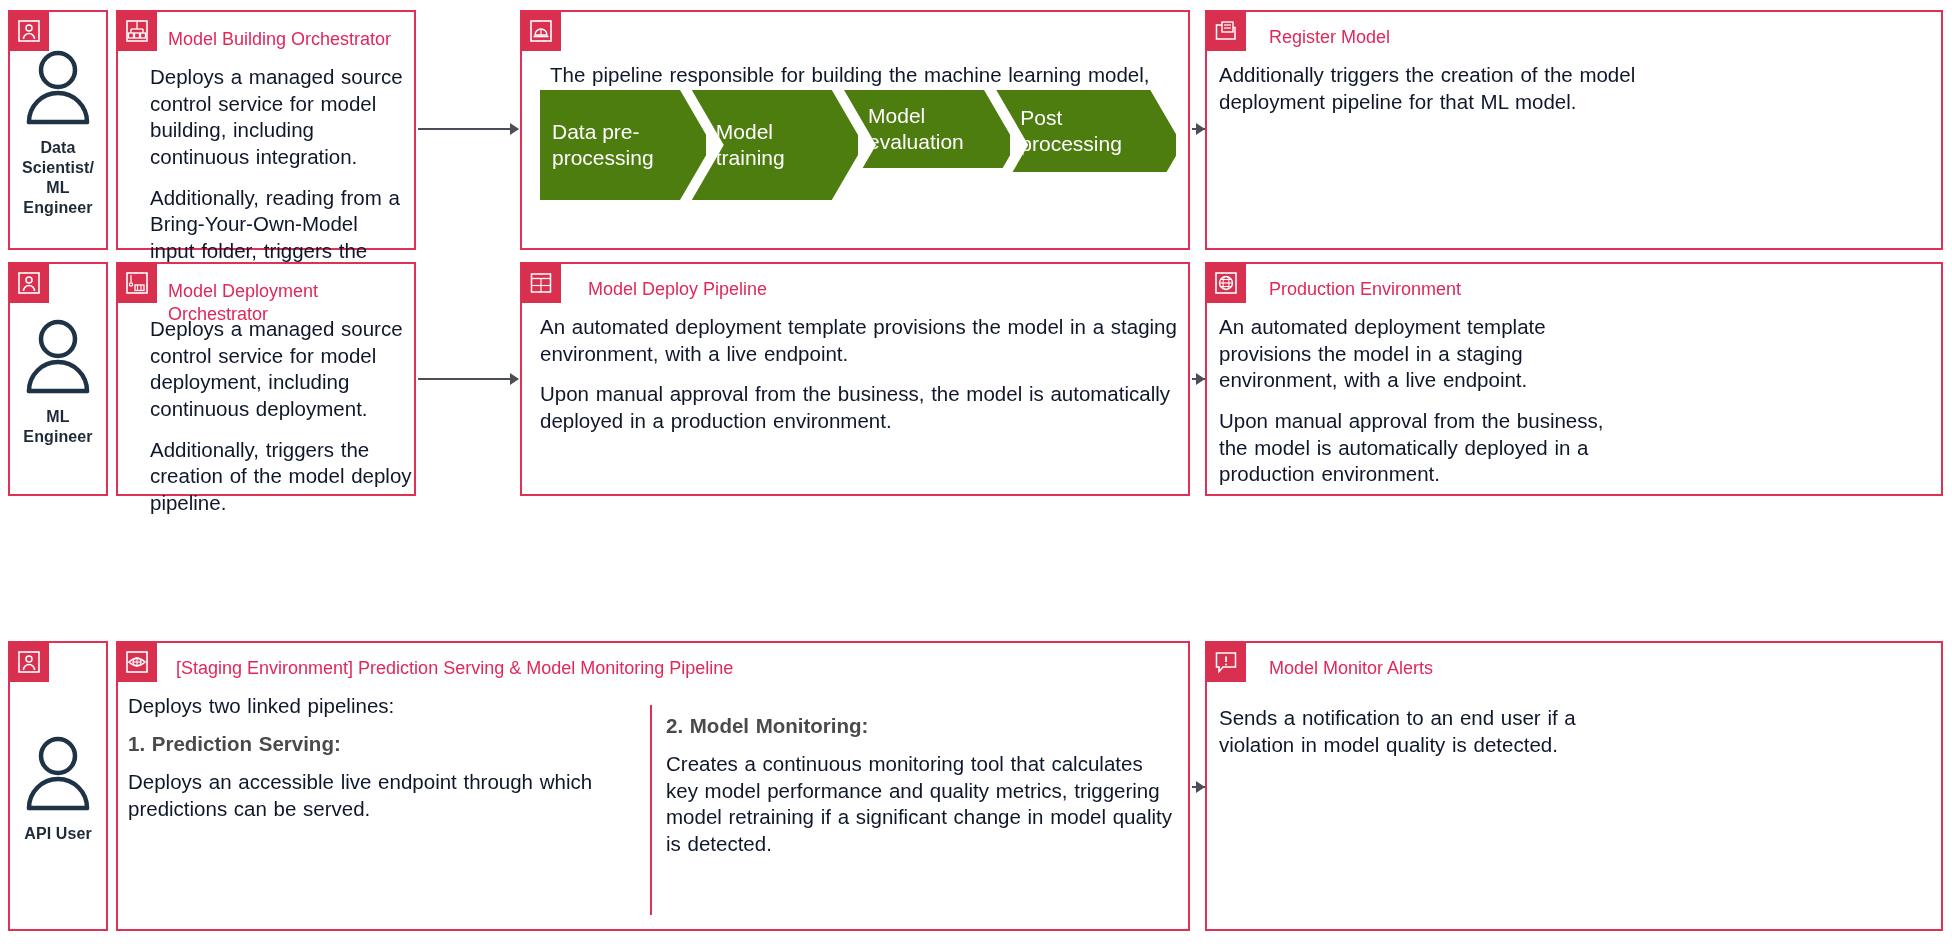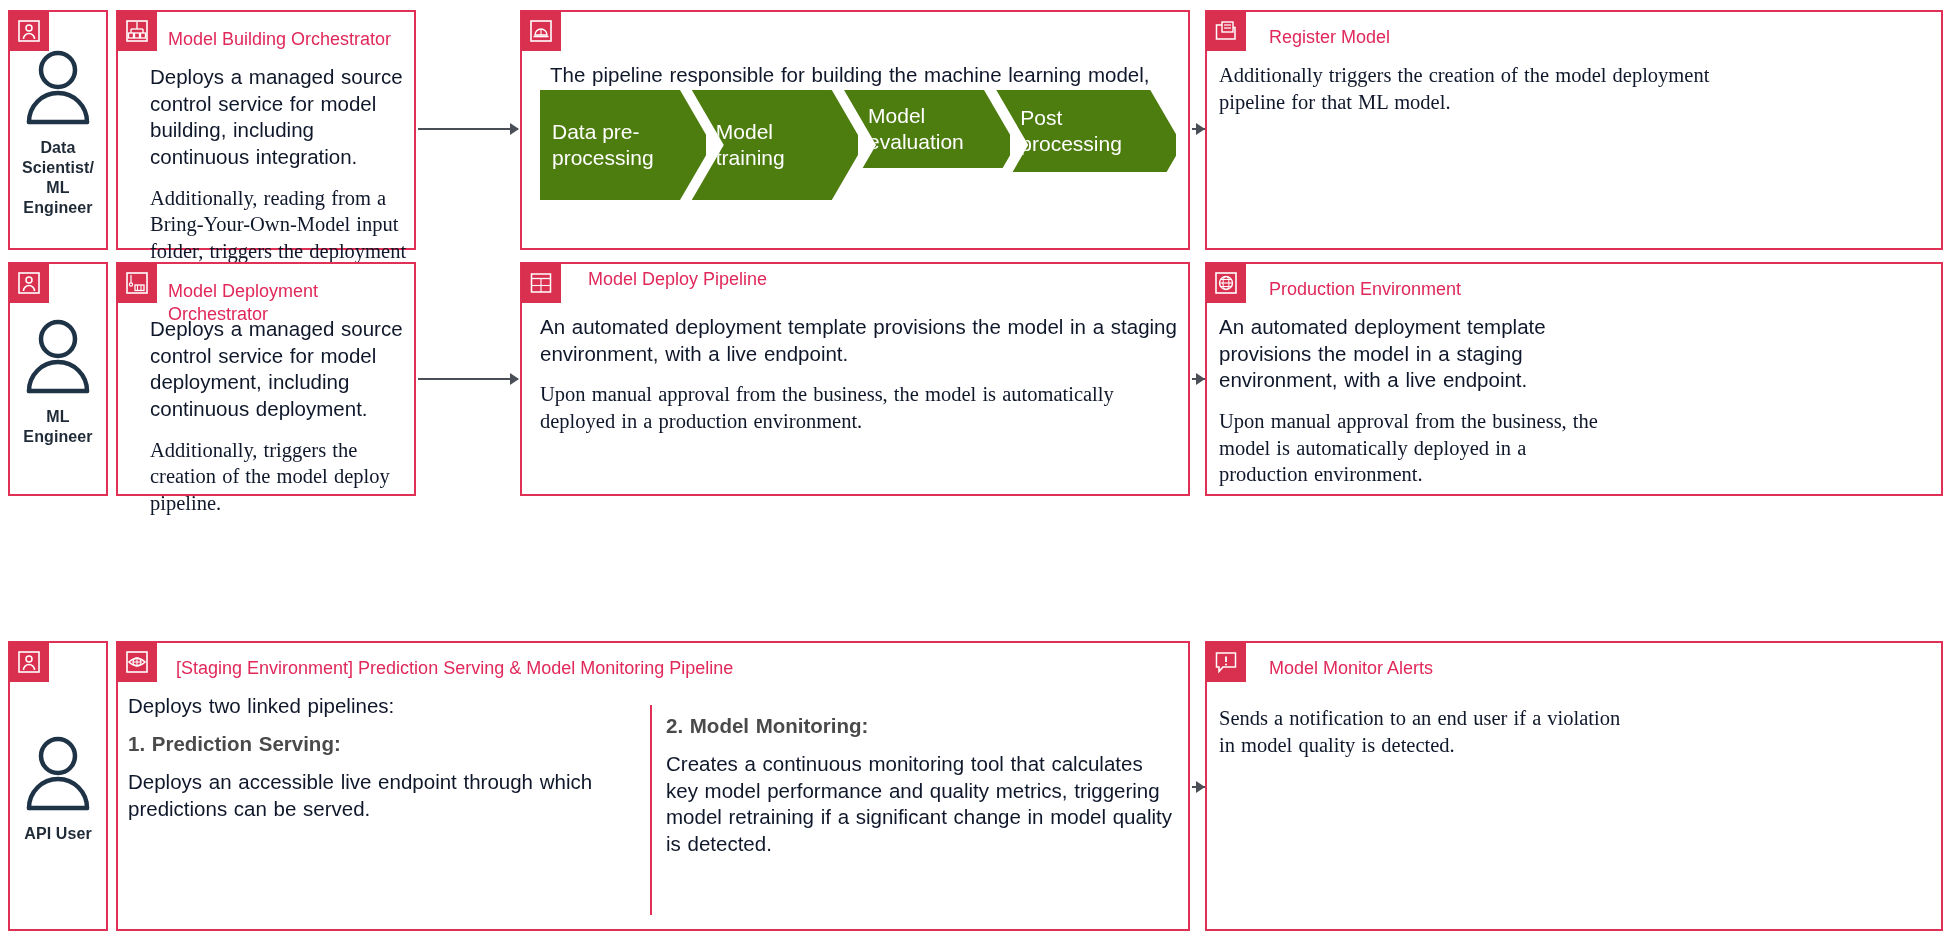--- a/index.html
+++ b/index.html
@@ -43,21 +43,21 @@
     position:absolute;
     color:#E0285A;font-weight:normal;font-size:18px;
     line-height:1.3;
   }
   .body{
     position:absolute;
     color:#0f172a;font-size:20.5px;line-height:1.3;
     word-spacing:1px;
   }
   .body p{margin:0 0 14px 0;}
-  .body p:last-child{margin-bottom:0;font-family:Liberation Serif, serif;}
+  .body p:last-child{margin-bottom:0;}
   .subhead{font-weight:bold;color:#4A4A4A;}
 
   
   .chev-wrap{position:absolute;display:flex;}
   .chev{
     position:relative;
     background:#4d7c0f;
     display:flex;align-items:center;
     color:#ffffff;font-size:21px;line-height:1.25;
     box-sizing:border-box;
@@ -211,21 +211,21 @@
 
   <div class="card" style="left:520px;top:262px;width:670px;height:234px;">
     <div class="badge">
       <svg width="26" height="26" viewBox="0 0 26 26">
         <rect x="3.5" y="4" width="19" height="18" fill="none" stroke="#fff" stroke-width="1.5"></rect>
         <line x1="3.5" y1="8.5" x2="22.5" y2="8.5" stroke="#fff" stroke-width="1.3"></line>
         <line x1="13" y1="8.5" x2="13" y2="22" stroke="#fff" stroke-width="1.1"></line>
         <line x1="3.5" y1="15.5" x2="22.5" y2="15.5" stroke="#fff" stroke-width="1.1"></line>
       </svg>
     </div>
-    <div class="title" style="left:66px;top:4px;width:560px;">Model Deploy Pipeline</div>
+    <div class="title" style="left:66px;top:14px;width:560px;">Model Deploy Pipeline</div>
     <div class="body" style="left:18px;top:50px;width:640px;">
       <p>An automated deployment template provisions the model in a staging environment, with a live endpoint.</p>
       <p>Upon manual approval from the business, the model is automatically deployed in a production environment.</p>
     </div>
   </div>
 
   <div class="arrow" style="left:1192px;top:378px;width:14px;"></div>
   <div class="arrowhead" style="left:1196px;top:373px;"></div>
 
   <div class="card" style="left:1205px;top:262px;width:738px;height:234px;">

